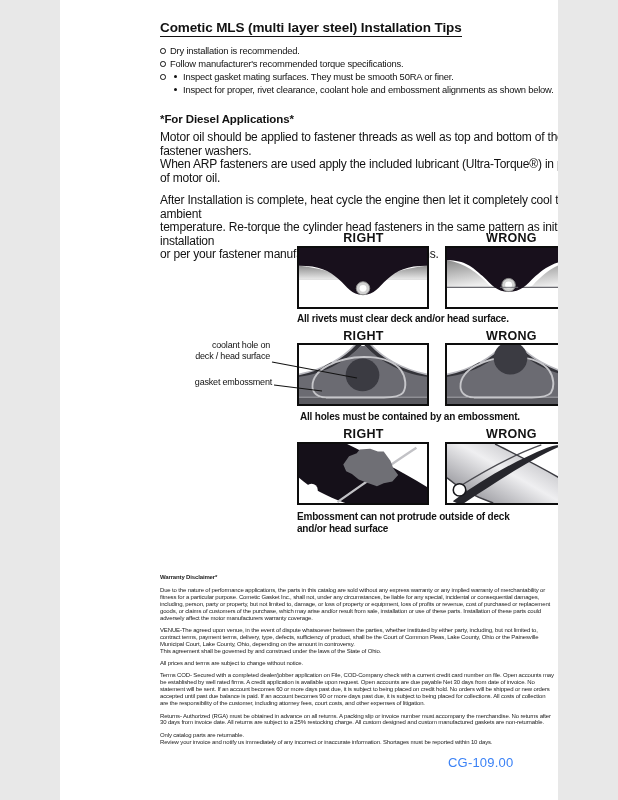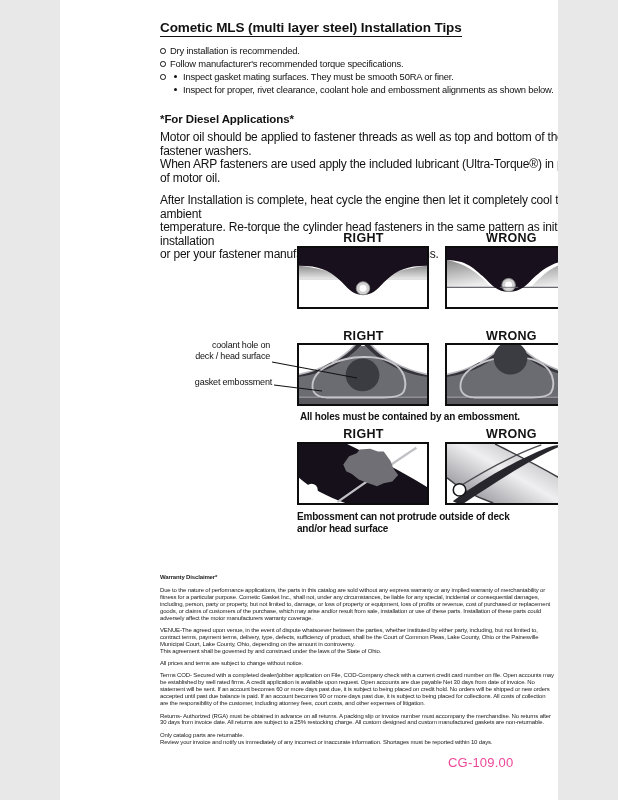--- a/index.html
+++ b/index.html
@@ -38,21 +38,21 @@
     white-space:pre-line;
   }
   .callout{
     position:absolute;font-size:9px;letter-spacing:-0.2px;line-height:10.5px;text-align:right;
     white-space:pre-line;
   }
   .leader-overlay{position:absolute;left:0;top:0;width:618px;height:800px;pointer-events:none;}
   .legal{position:absolute;left:100px;top:574px;width:421px;font-size:6px;line-height:6.9px;letter-spacing:-0.15px;color:#1c1c1c;}
   .legal .lg-head{font-weight:bold;margin:0 0 6px 0;}
   .legal p{margin:0 0 5.5px 0;white-space:pre-line;}
-  .pageno{position:absolute;left:388px;top:755px;font-size:13px;letter-spacing:0.2px;color:#ec4899;}
+  .pageno{position:absolute;left:388px;top:755px;font-size:13px;letter-spacing:0.2px;color:#3b82f6;}
 </style>
 </head>
 <body>
 
 <div class="page">
 
   <div class="content">
     <h1 class="title"><span>Cometic MLS (multi layer steel) Installation Tips</span></h1>
 
     <ul class="tips">
@@ -104,20 +104,21 @@
       <path d="M0,13 C18,16 32,26 44,40 L48,42 L0,42 Z" fill="url(#gd2)"></path>
       <path d="M133,13 C115,16 101,26 89,40 L85,42 L133,42 Z" fill="url(#gd2)"></path>
       <line x1="0" y1="42" x2="133" y2="42" stroke="#6a6a70" stroke-width="1.2"></line>
       <path d="M0,0 H133 V13 C114,13 103,20 92,30 C82,40 77,47 64,47 C52,47 47,40 37,30 C26,20 19,13 0,13 Z" fill="#18101c"></path>
       <circle cx="64" cy="39.5" r="7" fill="#d2d2d2" stroke="#8a8a8a" stroke-width="1"></circle>
       <circle cx="64" cy="39.5" r="3.6" fill="#ffffff"></circle>
       <line x1="55" y1="42" x2="74" y2="42" stroke="#707076" stroke-width="1"></line>
     </svg>
   </div>
 
+  <div class="dg-caption" style="left:237px;top:313px;width:260px;">All rivets must clear deck and/or head surface.</div>
 
   <div class="dg-label" style="left:237px;top:329px;">RIGHT</div>
   <div class="dg-label" style="left:385px;top:329px;">WRONG</div>
 
   <div class="callout" style="left:88px;top:340px;width:122px;">coolant hole on
 deck / head surface</div>
   <div class="callout" style="left:88px;top:377px;width:124px;">gasket embossment</div>
 
   <div class="dbox" style="left:237px;top:343px;">
     <svg viewBox="0 0 133 63" preserveAspectRatio="none">

